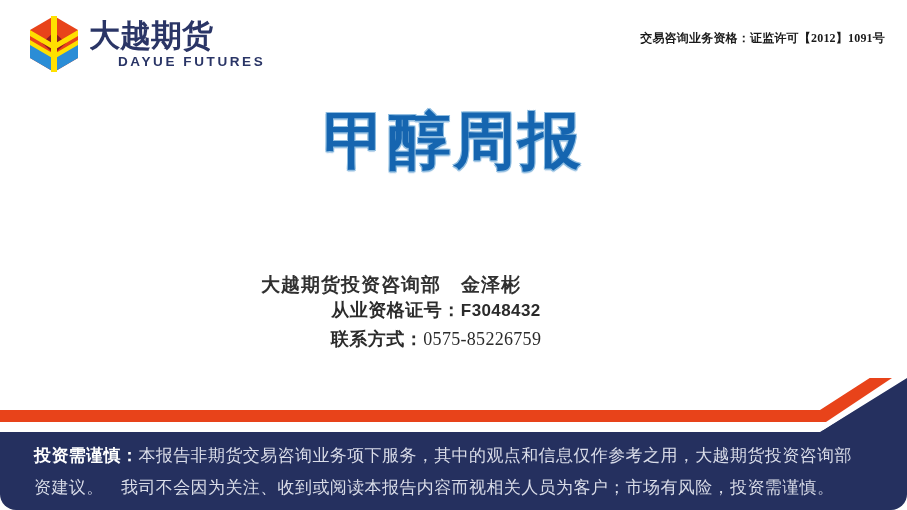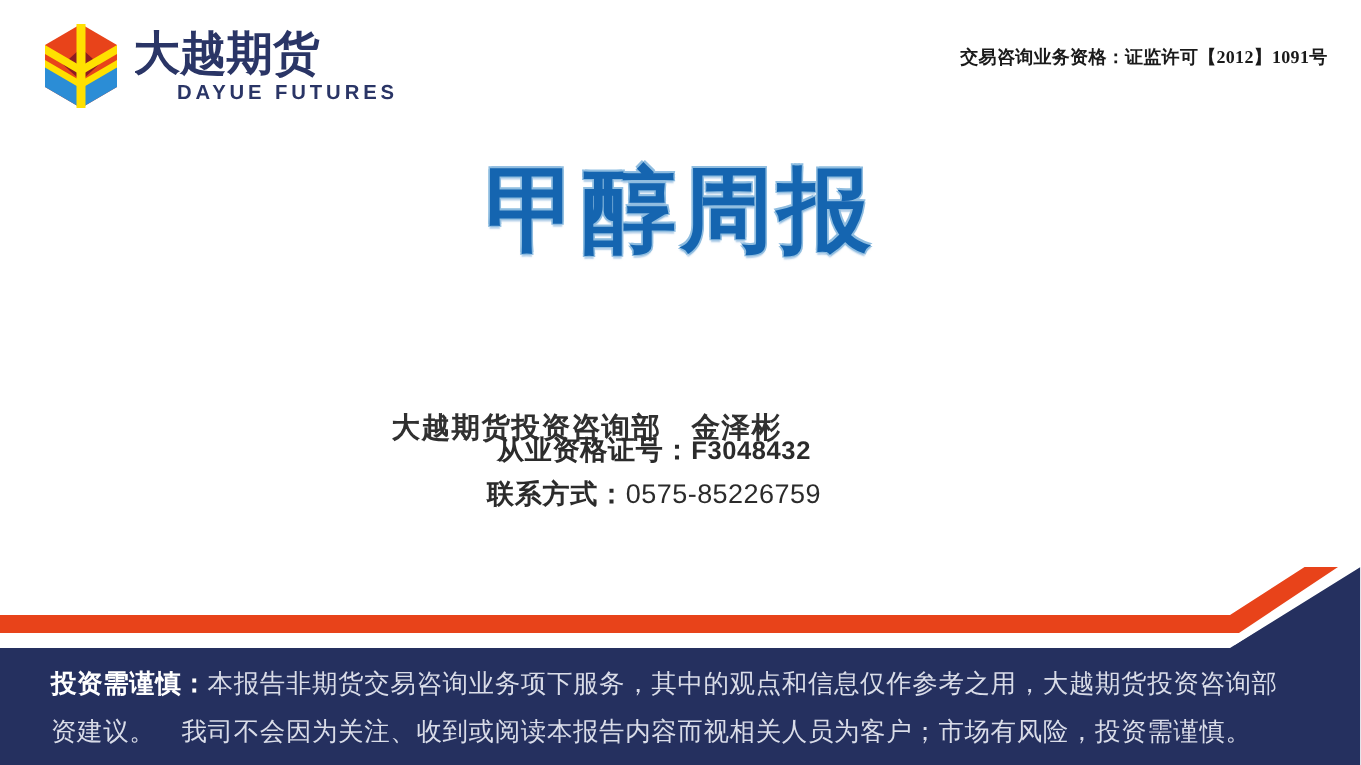--- a/index.html
+++ b/index.html
@@ -12,20 +12,21 @@
     height: 510px;
     overflow: hidden;
     font-family: "Liberation Serif", "DejaVu Serif", serif;
   }
   #slide {
     position: relative;
     width: 907px;
     height: 510px;
     background: #ffffff;
     overflow: hidden;
+    border-radius: 16px;
   }
 
   
   .header {
     position: absolute;
     left: 0;
     top: 0;
     width: 907px;
     height: 92px;
   }
@@ -130,41 +131,41 @@
     font-family: "Liberation Serif", "DejaVu Serif", serif;
     font-size: 19px;
     font-weight: bold;
     color: #303030;
     letter-spacing: 1px;
     white-space: nowrap;
   }
   .credentials {
     position: absolute;
     left: 0;
-    top: 286px;
+    top: 296px;
     width: 872px;
     text-align: center;
   }
   .cred-row {
     font-family: "Liberation Serif", "DejaVu Serif", serif;
     font-size: 18px;
     font-weight: bold;
     color: #2b2b2b;
     line-height: 1.62;
     white-space: nowrap;
     letter-spacing: 0.5px;
   }
   .cred-row .cred-val {
     font-family: "Liberation Sans", "DejaVu Sans", sans-serif;
     font-size: 17px;
     font-weight: bold;
     letter-spacing: 0.4px;
   }
   .cred-row.contact .cred-val {
-    font-family: Liberation Sans, sans-serif;
+    font-family: Liberation Serif, serif;
     font-size: 18px;
     font-weight: normal;
     letter-spacing: 0.3px;
   }
 
   
   .bands {
     position: absolute;
     left: 0;
     top: 378px;

